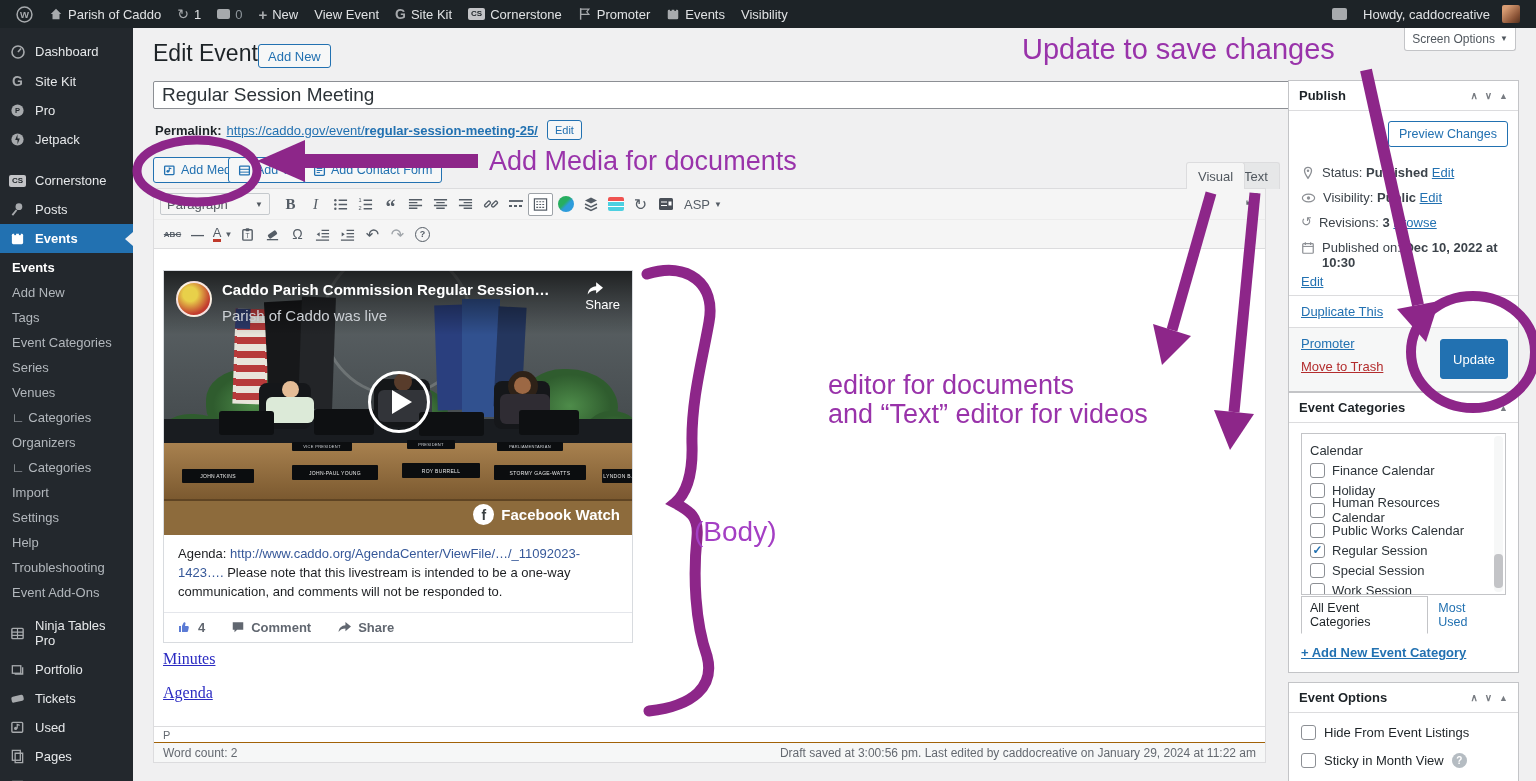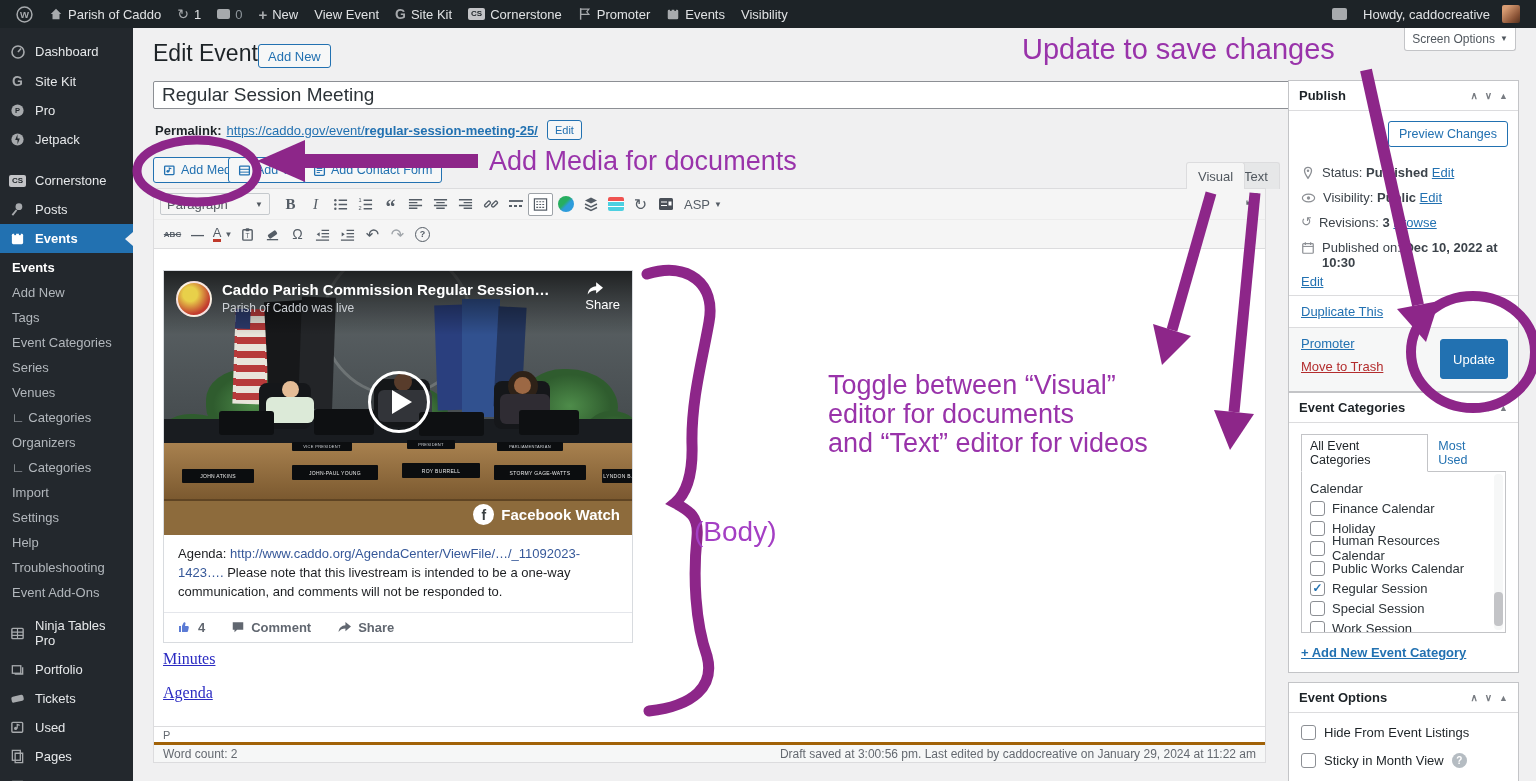--- a/index.html
+++ b/index.html
@@ -44,21 +44,21 @@
 .title-input{position:absolute;left:153px;top:81px;width:1264px;height:28px;border:1px solid #8c8f94;border-radius:2px;padding:0 8px;font-size:19px;color:#2c3338;font-family:"Liberation Sans",sans-serif;background:#fff}
 .edtab{position:absolute;top:162px;height:27px;display:flex;align-items:center;padding:0 11px;font-size:13px;color:#50575e;border:1px solid #dcdcde;border-bottom:none;border-radius:3px 3px 0 0;cursor:pointer}
 .edframe{position:absolute;left:153px;top:188px;width:1113px;height:575px;background:#fff;border:1px solid #dcdcde;z-index:2}
 .tbrow{position:absolute;left:0;right:0;display:flex;align-items:center;padding:0 6px;background:#f5f5f5}
 .tb1{top:0;height:31px;border-bottom:1px solid #ececec}
 .tb2{top:31px;height:29px;border-bottom:1px solid #dcdcde}
 .tbi{min-width:25px;height:23px;display:inline-flex;align-items:center;justify-content:center;color:#555d66;font-size:13px;cursor:pointer;border:1px solid transparent;border-radius:2px}
 .tbi.on{border-color:#9ea3a8;background:#fff}
 .parabox{display:flex;align-items:center;justify-content:space-between;width:110px;height:22px;border:1px solid #c5c9cd;border-radius:2px;padding:0 6px;margin-right:8px;font-size:13px;color:#50575e;cursor:pointer;background:#f5f5f5}
 .pathbar{position:absolute;left:0;right:0;bottom:20px;height:16px;background:#fff;border-top:1px solid #dcdcde;font-size:11px;color:#646970;display:flex;align-items:center;padding:0 9px}
-.statusbar{position:absolute;left:0;right:0;bottom:0;height:20px;background:#f6f7f7;border-top:3px solid #a16207;font-size:12px;color:#646970;display:flex;align-items:center;justify-content:space-between;padding:0 9px}
+.statusbar{position:absolute;left:0;right:0;bottom:0;height:20px;background:#f6f7f7;border-top:1px solid #a16207;font-size:12px;color:#646970;display:flex;align-items:center;justify-content:space-between;padding:0 9px}
 
 
 .fb-card{position:absolute;left:163px;top:270px;width:470px;border:1px solid #d8dbdf;background:#fff;z-index:3}
 .fb-video{position:relative;height:264px;background:linear-gradient(#60676a,#474d50 55%,#3a3f41);overflow:hidden}
 .seal{position:absolute;left:158px;top:-25px;width:150px;height:150px;border:3px solid rgba(225,228,224,.22);border-radius:50%}
 .plant{position:absolute;background:radial-gradient(closest-side,#4e8c4a,#2f5c2e 85%);border-radius:45% 55% 50% 50%}
 .flag{position:absolute}
 .usflag{left:70px;top:38px;width:34px;height:95px;background:repeating-linear-gradient(180deg,#b73a3a 0 7px,#e8e4da 7px 14px);transform:rotate(2deg)}
 .usflag::before{content:"";position:absolute;left:0;top:0;width:15px;height:20px;background:#2c3a6b}
 .darkflag{background:#17181a}
@@ -68,21 +68,21 @@
 .wood2{position:absolute;left:-5px;bottom:0;width:480px;height:36px;background:#8d6b3c;border-top:2px solid #5f4423}
 .monitor{position:absolute;background:#0e1012;border-radius:3px}
 .chair{position:absolute;background:#15171a;border-radius:8px}
 .head{position:absolute;border-radius:50%}
 .torso{position:absolute;border-radius:6px}
 .plate{position:absolute;background:#0b0d0f;color:#e8e8e8;font-size:5px;letter-spacing:.3px;display:flex;align-items:center;justify-content:center;white-space:nowrap;overflow:hidden;border-radius:1px}
 .plate.sm{font-size:4px;color:#cfd2d6;background:#0c0e10}
 .fb-head{position:absolute;left:0;top:0;right:0;height:64px;background:linear-gradient(rgba(0,0,0,.68),rgba(0,0,0,0));padding:10px 12px;display:flex;gap:10px;z-index:5}
 .fb-avatar{width:36px;height:36px;border-radius:50%;border:2px solid rgba(255,255,255,.85);background:radial-gradient(circle at 38% 35%,#e8d04a 25%,#c23b2e 70%);flex:none}
 .fb-title{color:#fff;font-weight:700;font-size:15px;white-space:nowrap;overflow:hidden;text-overflow:ellipsis;max-width:330px}
-.fb-sub{color:#ccd0d5;font-size:12px;margin-top:3px}
+.fb-sub{color:#ccd0d5;font-size:15px;margin-top:9px}
 .fb-share{margin-left:auto;text-align:center;color:#fff;font-size:13px}
 .playbtn{position:absolute;left:204px;top:100px;width:62px;height:62px;border:3px solid #fff;border-radius:50%;background:rgba(20,20,20,.25);display:flex;align-items:center;justify-content:center;z-index:6;cursor:pointer}
 .playbtn::after{content:"";border-left:20px solid #fff;border-top:12px solid transparent;border-bottom:12px solid transparent;margin-left:6px}
 .fbwatch{position:absolute;right:12px;bottom:10px;display:flex;align-items:center;gap:7px;color:#fff;font-weight:700;font-size:15px;z-index:6}
 .fbw-f{width:21px;height:21px;border-radius:50%;background:#fff;color:#3a4042;font-weight:700;font-size:14px;display:flex;align-items:center;justify-content:center}
 .fb-body{padding:10px 14px 10px;font-size:13px;color:#1c1e21;line-height:1.45}
 .fb-link{color:#365899;cursor:pointer}
 .fb-actions{border-top:1px solid #e4e6eb;margin:0 0 0 0;padding:7px 14px;display:flex;align-items:center;gap:26px;color:#616770;font-weight:700;font-size:13px}
 .fb-act{display:flex;align-items:center;gap:6px;cursor:pointer}
 .serif-link{position:absolute;left:163px;font-family:"Liberation Serif",serif;font-size:16px;color:#2a2ac2;text-decoration:underline;cursor:pointer;z-index:3}
@@ -650,24 +650,20 @@
   <div class="postbox" style="top:392px">
     <div class="pb-header">
       <span>Event Categories</span>
       <span class="pb-icons">
           <span>∧</span>
           <span>∨</span>
           <span style="font-size:9px">▲</span>
         </span>
     </div>
     <div style="padding:10px 12px 12px">
-      <div style="display:flex;align-items:flex-end">
-        <span style="border:1px solid #c3c4c7;border-bottom:1px solid #fff;background:#fff;padding:4px 8px;font-size:12.5px;position:relative;z-index:2;top:1px;cursor:pointer">All Event Categories</span>
-        <span style="color:#2271b1;font-size:12.5px;padding:4px 10px;cursor:pointer">Most Used</span>
-      </div>
       <div style="border:1px solid #c3c4c7;height:162px;position:relative;overflow:hidden;padding:6px 16px 4px 8px;background:#fff">
         <div class="cat-row">
             <span>Calendar</span>
           </div>
         <div class="cat-row">
             <span class="cb"></span>
             <span>Finance Calendar</span>
           </div>
         <div class="cat-row">
             <span class="cb"></span>
@@ -690,20 +686,24 @@
             <span>Special Session</span>
           </div>
         <div class="cat-row">
             <span class="cb"></span>
             <span>Work Session</span>
           </div>
         <div style="position:absolute;right:2px;top:2px;bottom:2px;width:9px;background:#f6f7f7;border-radius:4px">
           <div style="position:absolute;bottom:4px;width:9px;height:34px;background:#c3c4c7;border-radius:4px"></div>
         </div>
       </div>
+      <div style="display:flex;align-items:flex-end">
+        <span style="border:1px solid #c3c4c7;border-bottom:1px solid #fff;background:#fff;padding:4px 8px;font-size:12.5px;position:relative;z-index:2;top:1px;cursor:pointer">All Event Categories</span>
+        <span style="color:#2271b1;font-size:12.5px;padding:4px 10px;cursor:pointer">Most Used</span>
+      </div>
       <a class="link" style="display:inline-block;margin-top:12px;font-weight:700;font-size:13px">+ Add New Event Category</a>
     </div>
   </div>
 
   <div class="postbox" style="top:682px;height:120px">
     <div class="pb-header">
       <span>Event Options</span>
       <span class="pb-icons">
           <span>∧</span>
           <span>∨</span>
@@ -736,19 +736,18 @@
     <g fill="#8d2689" stroke="none">
       <polygon points="305,140 305,182 257,161"></polygon>
       <polygon points="1426,342 1397,309 1439,301"></polygon>
       <polygon points="1162,365 1153,324 1191,336"></polygon>
       <polygon points="1230,450 1214,410 1254,414"></polygon>
     </g>
   </svg>
   <div class="anno-text" style="left:1022px;top:33px;font-size:29px">Update to save changes</div>
   <div class="anno-text" style="left:489px;top:146px">Add Media for documents</div>
   <div class="anno-text" style="left:828px;top:371px;line-height:29px">
-    <div>Toggle between “Visual”</div>
     <div>editor for documents</div>
     <div>and “Text” editor for videos</div>
   </div>
   <div class="anno-text" style="left:694px;top:516px;font-size:28px;color:#a43fc4">(Body)</div>
 
 </div>
 
 </body></html>

